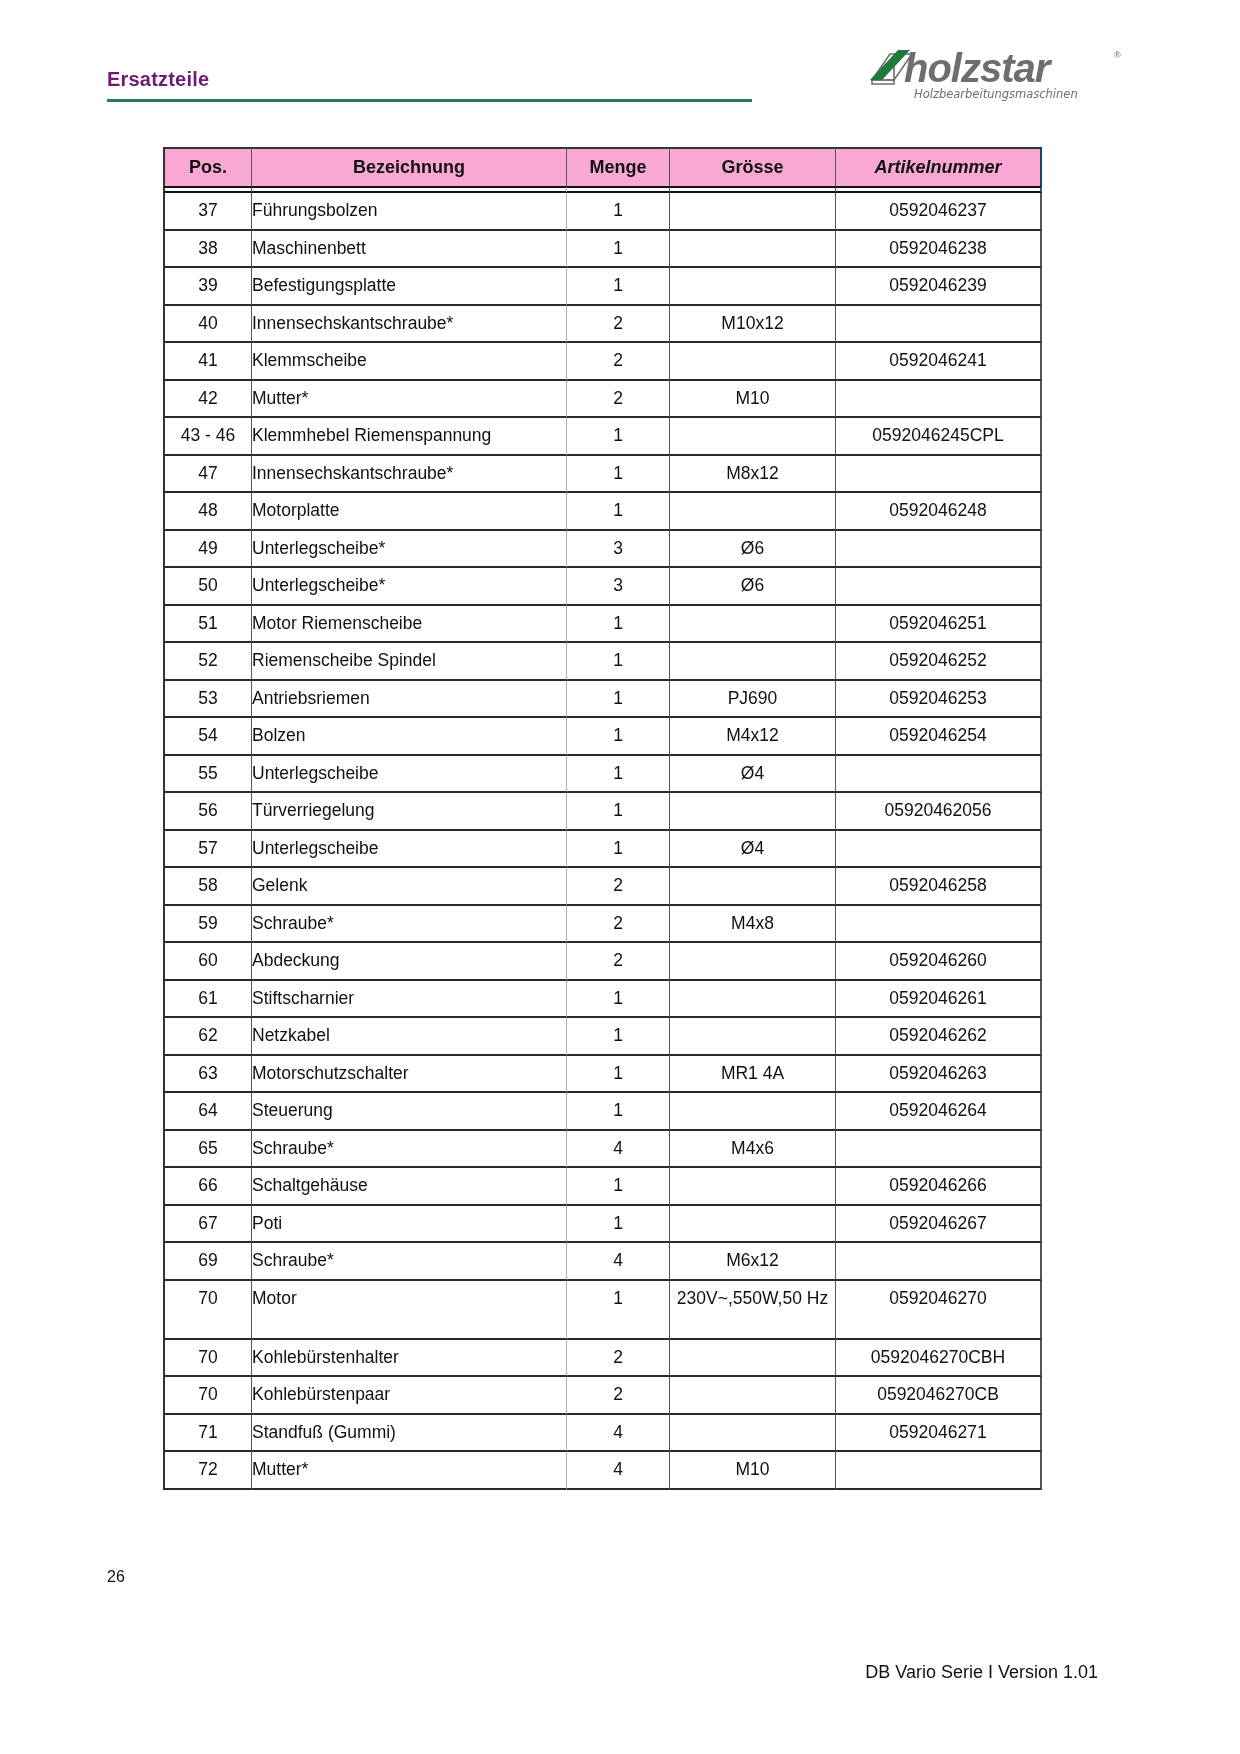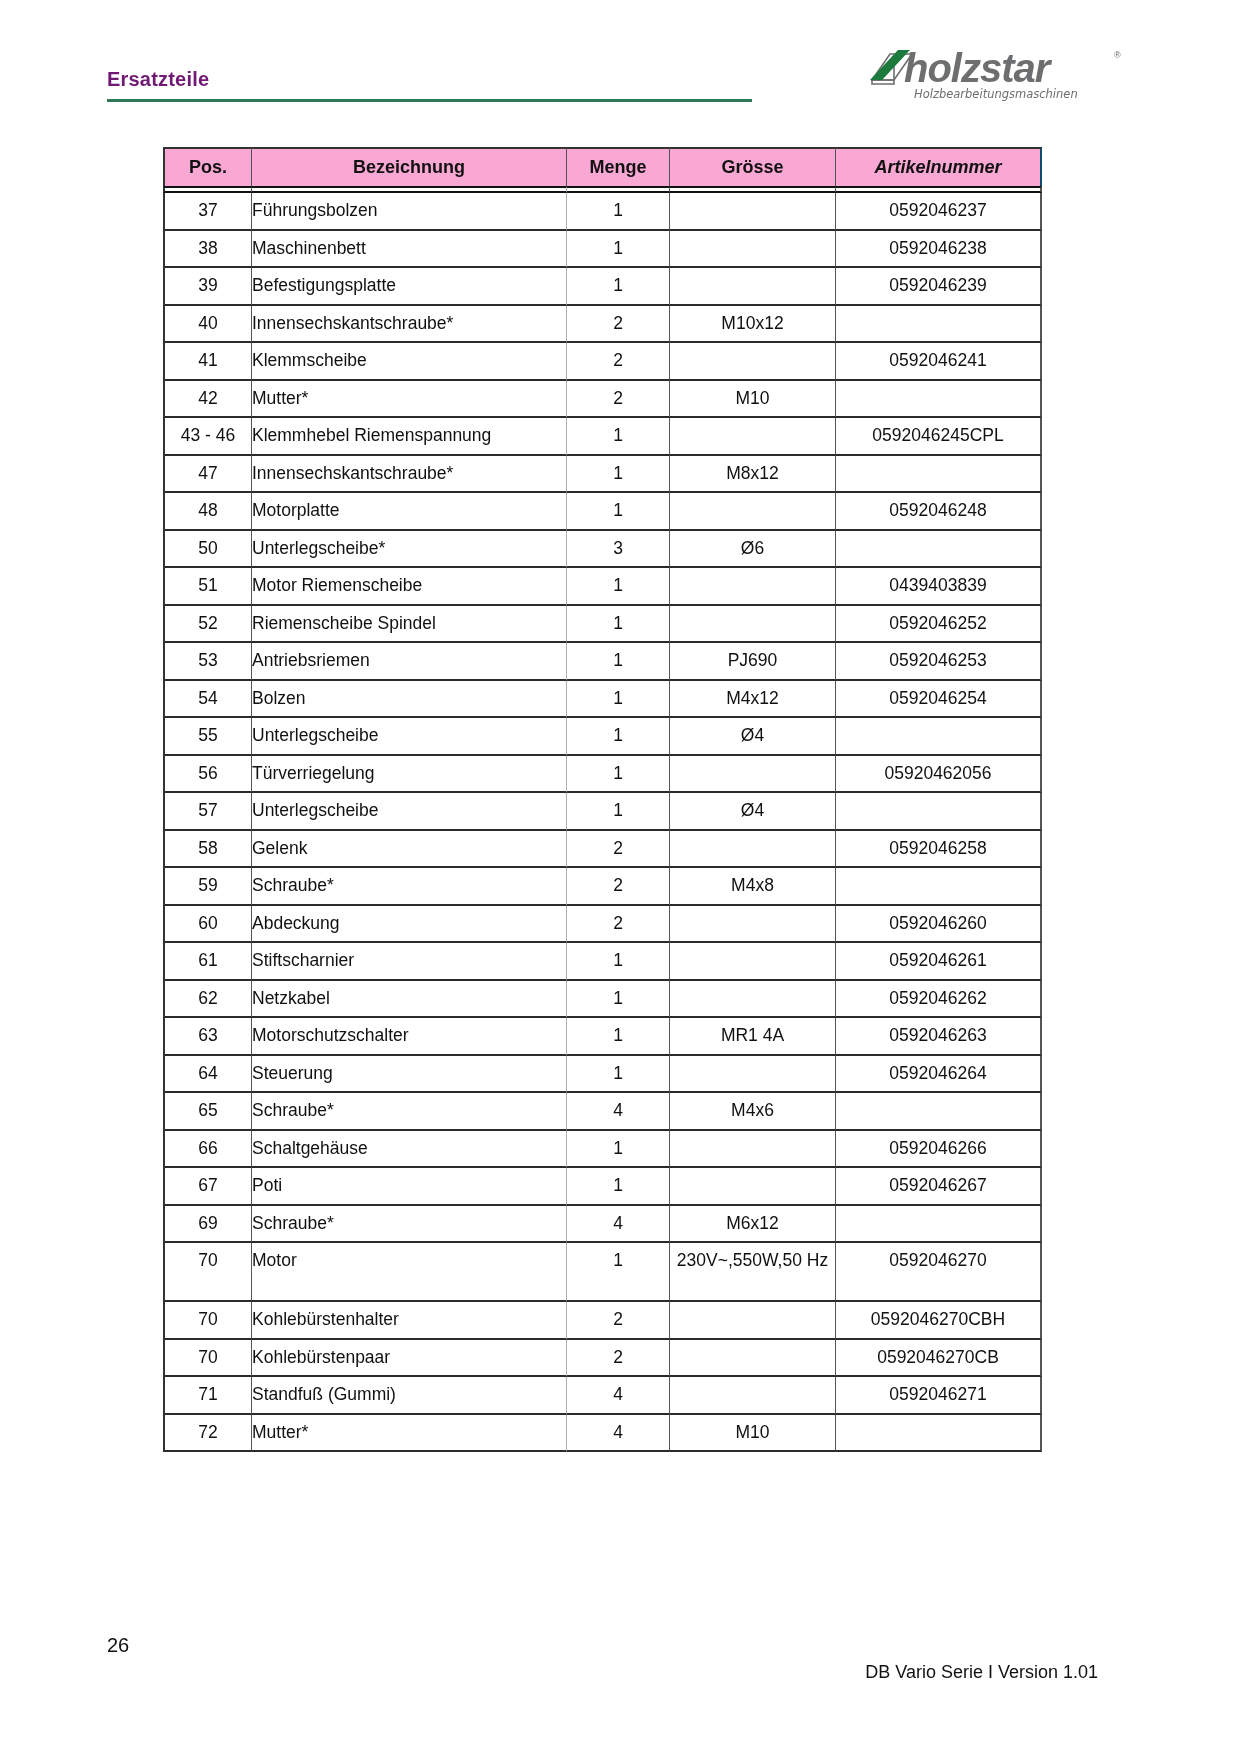--- a/index.html
+++ b/index.html
@@ -30,21 +30,21 @@
   tr.row td:first-child { border-left: 2px solid #333; }
   tr.row td:last-child { border-right: 2px solid #555; }
   tr.row td.bez { border-right: 1.5px solid #b0b0b0; }
   tr.row.tall td { height: 59px; }
   td.c, th.c { text-align: center; }
   td.bez { text-align: left; padding-left: 12px; }
 
   col.c-pos { width: 89px; } col.c-bez { width: 315px; } col.c-men { width: 103px; }
   col.c-gro { width: 166px; } col.c-art { width: 206px; }
 
-  .footer-page { position: absolute; left: 107px; top: 1634px; font-size: 20px; }
+  .footer-page { position: absolute; left: 107px; top: 1568px; font-size: 16px; }
   .footer-doc { position: absolute; right: 142px; top: 1662px; font-size: 18px; }
 </style>
 </head>
 <body>
 
 <div class="page-title">Ersatzteile</div>
 <div class="title-rule"></div>
 
 <div class="logo">
   <svg width="270" height="58" viewBox="0 0 270 58">
@@ -142,32 +142,39 @@
         <td class="c"></td>
       </tr>
       <tr class="row">
         <td class="c">48</td>
         <td class="bez">Motorplatte</td>
         <td class="c">1</td>
         <td class="c"></td>
         <td class="c">0592046248</td>
       </tr>
       <tr class="row">
+        <td class="c">49</td>
+        <td class="bez">Unterlegscheibe*</td>
+        <td class="c">3</td>
+        <td class="c">Ø6</td>
+        <td class="c"></td>
+      </tr>
+      <tr class="row">
         <td class="c">50</td>
         <td class="bez">Unterlegscheibe*</td>
         <td class="c">3</td>
         <td class="c">Ø6</td>
         <td class="c"></td>
       </tr>
       <tr class="row">
         <td class="c">51</td>
         <td class="bez">Motor Riemenscheibe</td>
         <td class="c">1</td>
         <td class="c"></td>
-        <td class="c">0439403839</td>
+        <td class="c">0592046251</td>
       </tr>
       <tr class="row">
         <td class="c">52</td>
         <td class="bez">Riemenscheibe Spindel</td>
         <td class="c">1</td>
         <td class="c"></td>
         <td class="c">0592046252</td>
       </tr>
       <tr class="row">
         <td class="c">53</td>

